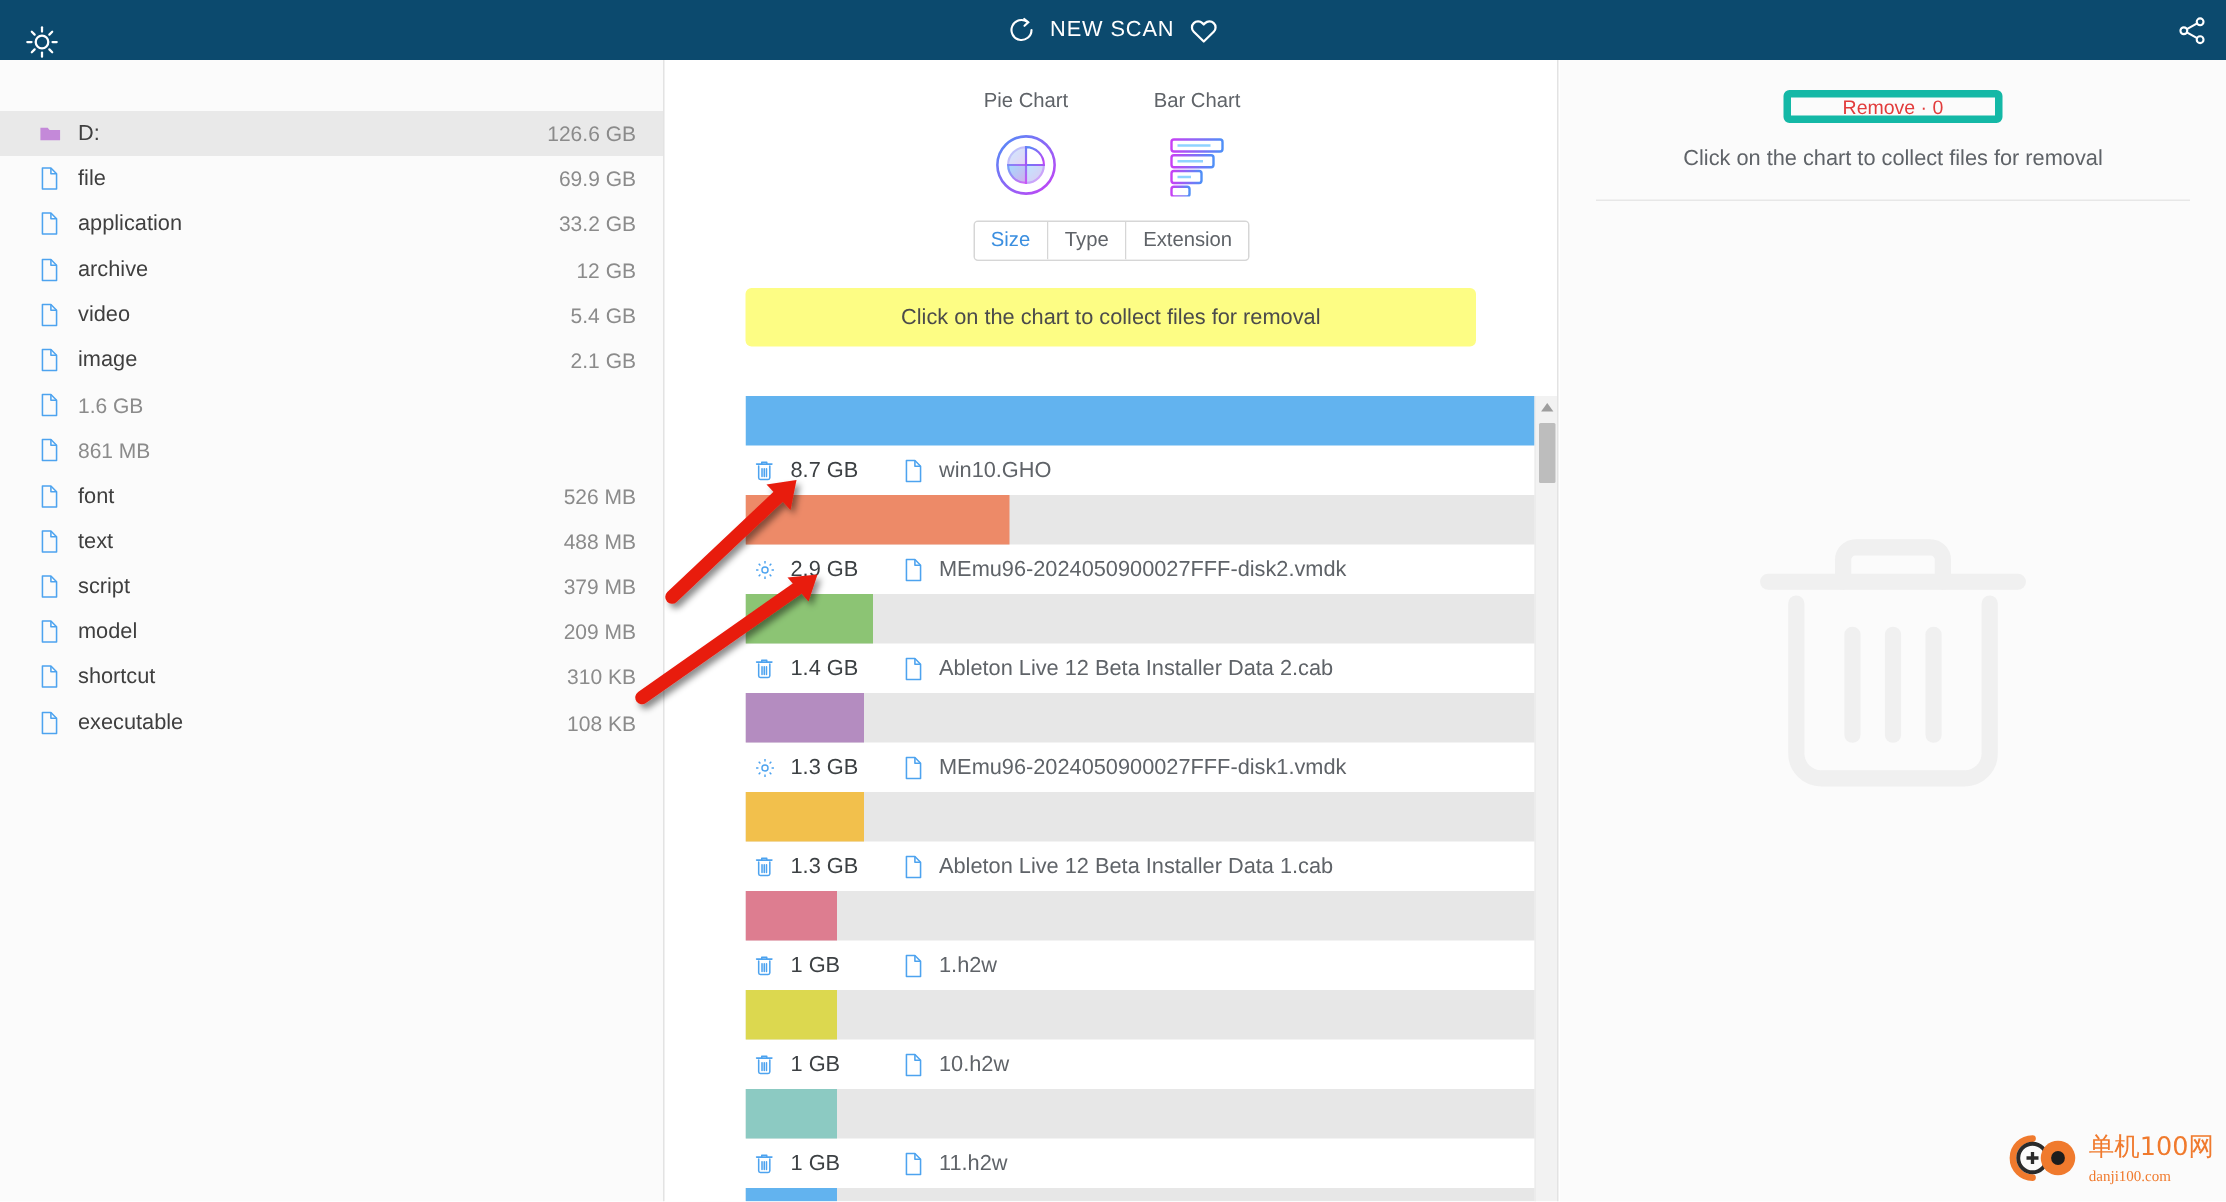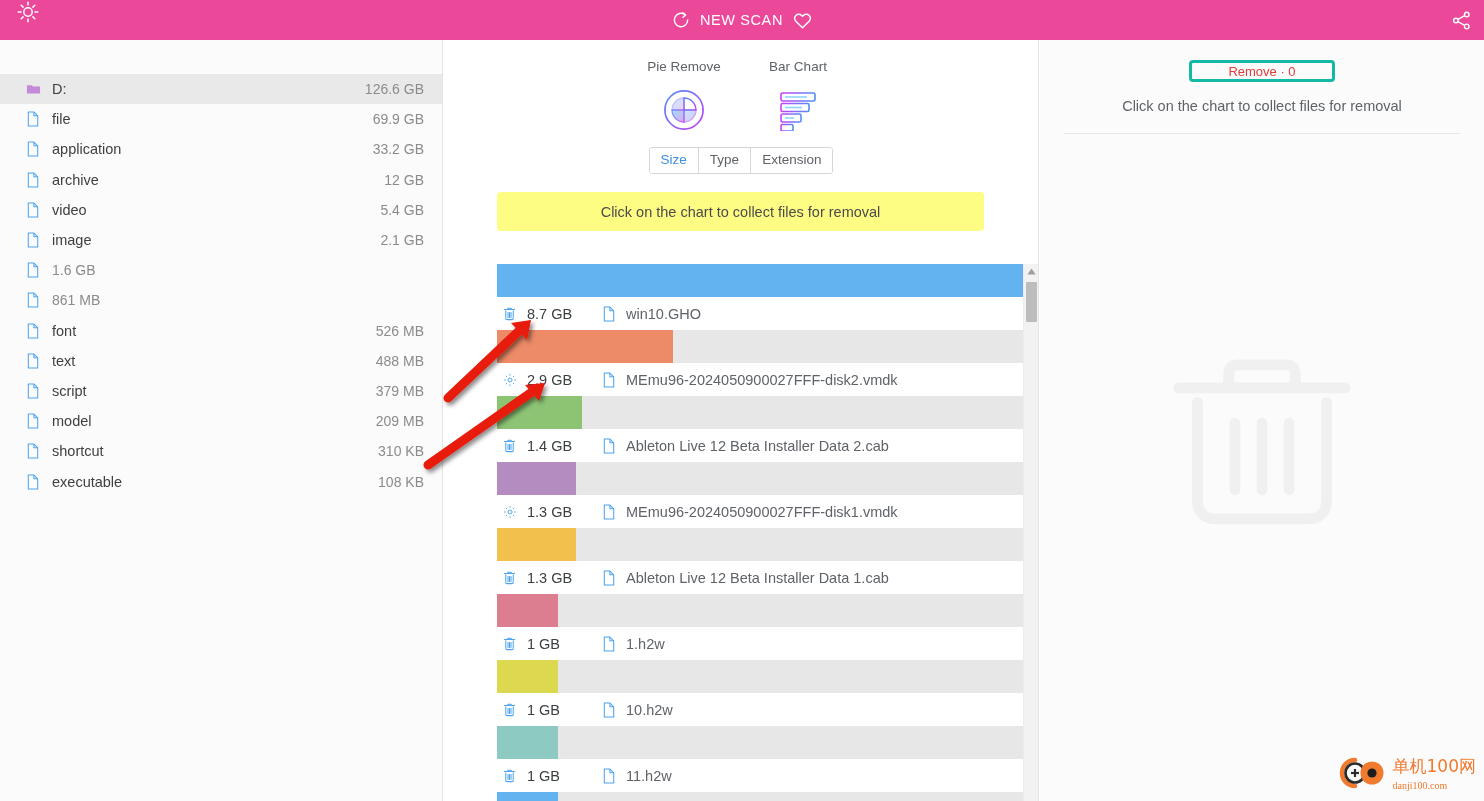--- a/index.html
+++ b/index.html
@@ -7,22 +7,22 @@
     width: 1484px; height: 801px;
     font-family: "Liberation Sans", sans-serif;
     background: #ffffff;
     overflow: hidden;
   }
   #app { position: relative; width: 1484px; height: 801px; }
 
   
   .topbar {
     position: absolute; left: 0; top: 0; width: 1484px; height: 40px;
-    background: #ec4899;
-    display: flex; align-items: flex-start;
+    background: #0c4a6e;
+    display: flex; align-items: flex-end;
   }
   .topbar-left { width: 56px; display: flex; align-items: center; justify-content: center; }
   .topbar-center {
     position: absolute; left: 0; right: 0; top: 0; height: 40px;
     display: flex; align-items: center; justify-content: center; gap: 9px;
   }
   .topbar-right { position: absolute; right: 12px; top: 0; height: 40px; display: flex; align-items: center; }
   .newscan-label {
     color: #ffffff; font-size: 14.5px; letter-spacing: 0.6px; font-weight: 400;
   }
@@ -108,21 +108,21 @@
     background: #bdbdbd; border-radius: 1px;
   }
 
   
   .right {
     position: absolute; left: 1040px; top: 40px; width: 444px; height: 761px;
     background: #fbfbfb;
   }
   .remove-wrap { display: flex; justify-content: center; padding-top: 20px; }
   .remove-btn {
-    width: 146px; height: 22px; border: 3px solid #14b8a6; border-radius: 4px;
+    width: 146px; height: 22px; border: 5px solid #14b8a6; border-radius: 4px;
     background: transparent; color: #e23b3b; font-size: 13px;
     display: flex; align-items: center; justify-content: center; cursor: pointer;
     font-family: "Liberation Sans", sans-serif;
   }
   .right-hint {
     text-align: center; font-size: 14.5px; color: #5f6368; margin-top: 16px;
   }
   .right-div {
     margin: 19px 24px 0; border-top: 1px solid #e7e7e7;
   }
@@ -333,21 +333,21 @@
           <span class="side-label">executable</span>
           <span class="side-size">108 KB</span>
         </div>
       </div>
   </div>
 
   <div class="center">
 
     <div class="chart-modes">
       <div class="mode">
-        <span class="mode-label">Pie Remove</span>
+        <span class="mode-label">Pie Chart</span>
         <span class="mode-icon">
           <svg width="42" height="42" viewBox="0 0 44 44" fill="none">
             <defs>
               <linearGradient id="gA" x1="0" y1="0" x2="1" y2="1">
                 <stop offset="0" stop-color="#4f8ff7"></stop>
                   <stop offset="1" stop-color="#c840f5"></stop>
               </linearGradient>
               <linearGradient id="gB" x1="0" y1="0" x2="1" y2="1">
                 <stop offset="0" stop-color="#8fd3ff"></stop>
                   <stop offset="1" stop-color="#c79ae8"></stop>

